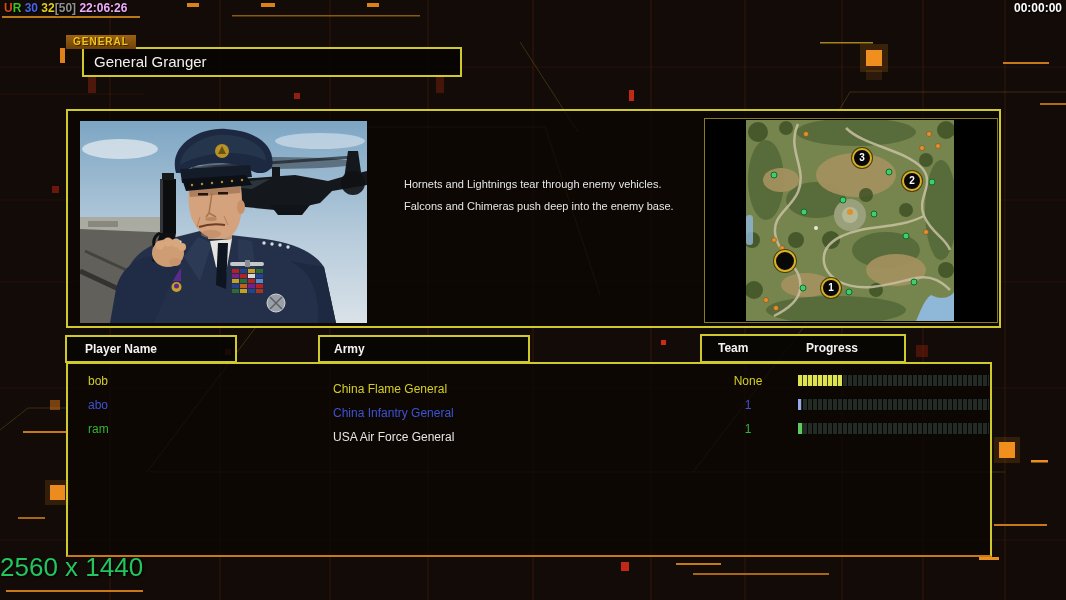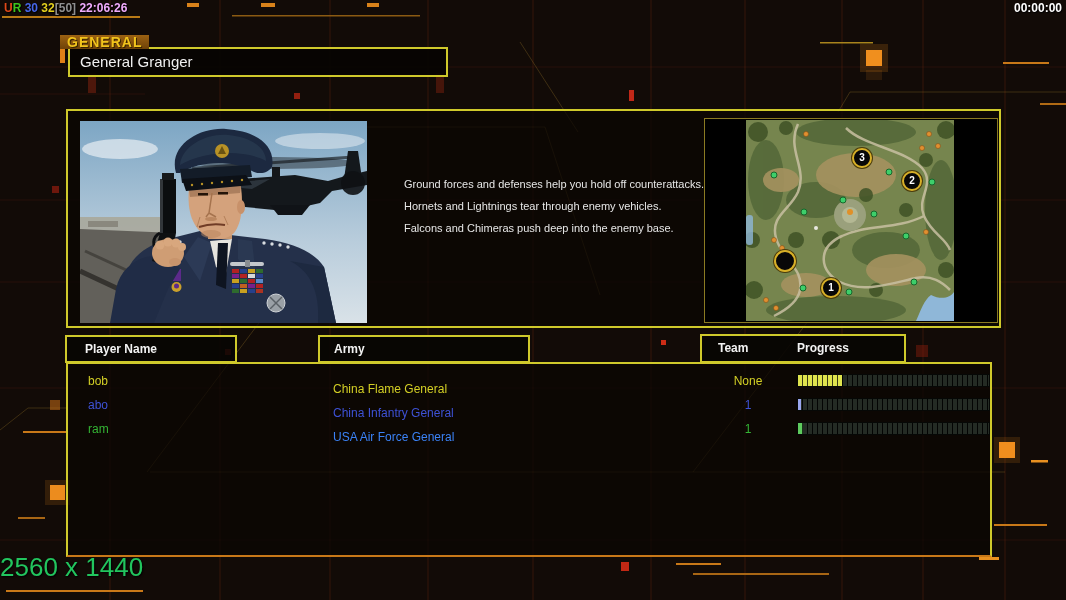--- a/index.html
+++ b/index.html
@@ -7,24 +7,24 @@
           font-family:"Liberation Sans",sans-serif;}
   #circuit{position:absolute;left:0;top:0;width:1066px;height:600px;}
 
   
   .netbar{position:absolute;left:4px;top:1px;font-size:12px;font-weight:bold;white-space:pre;
           text-shadow:1px 1px 1px #000;}
   .timer{position:absolute;right:4px;top:1px;font-size:12px;font-weight:bold;color:#fff;
          text-shadow:1px 1px 1px #000;}
 
   
-  .gen-tab{position:absolute;left:60px;top:35px;height:14px;line-height:14px;padding:0 7px;
-           background:linear-gradient(#9c6212,#6e4208);font-size:14px;font-weight:bold;
+  .gen-tab{position:absolute;left:66px;top:35px;height:14px;line-height:14px;padding:0 7px;
+           background:linear-gradient(#9c6212,#6e4208);font-size:10px;font-weight:bold;
            letter-spacing:1px;text-shadow:1px 1px 0 #3a2402;z-index:3;}
-  .name-box{position:absolute;left:68px;top:47px;width:366px;height:26px;
+  .name-box{position:absolute;left:82px;top:47px;width:366px;height:26px;
             border:2px solid #cfc92b;background:rgba(6,4,2,0.92);color:#f0f0f0;
             font-size:15px;line-height:26px;padding-left:10px;z-index:2;}
 
   
   .panel{position:absolute;border:2px solid #cfc92b;background:rgba(10,6,3,0.72);}
   #briefing-panel{left:66px;top:109px;width:931px;height:215px;}
   #players-panel{left:66px;top:362px;width:922px;height:191px;border-bottom:2px solid #c87818;}
 
   
   .portrait{position:absolute;left:12px;top:10px;width:287px;height:202px;background:#0a0c10;}
@@ -42,21 +42,21 @@
               border:2px solid #d8b028;box-shadow:0 0 0 1px #4a3c0c;color:#fff;font-size:10px;
               font-weight:bold;text-align:center;line-height:16px;}
 
   
   .col-head{position:absolute;border:2px solid #cfc92b;background:rgba(8,5,3,0.9);color:#f2f2f2;
             font-size:12px;font-weight:bold;line-height:24px;}
   #head-player{left:65px;top:335px;width:150px;height:24px;padding-left:18px;}
   #head-army{left:318px;top:335px;width:194px;height:24px;padding-left:14px;}
   #head-team-progress{left:700px;top:334px;width:202px;height:25px;}
   #head-team-progress .lbl-team{position:absolute;left:16px;top:0;}
-  #head-team-progress .lbl-progress{position:absolute;left:95px;top:0;}
+  #head-team-progress .lbl-progress{position:absolute;left:104px;top:0;}
 
   
   .row{position:absolute;left:0;width:920px;height:24px;font-size:12px;line-height:24px;}
   .cell-name{position:absolute;left:20px;}
   .cell-army{position:absolute;left:265px;margin-top:8px;}
   .cell-team{position:absolute;left:655px;width:50px;text-align:center;}
   .bar{position:absolute;left:730px;top:6px;width:191px;height:11px;
        background:repeating-linear-gradient(90deg,#242b24 0 4px,#0c100c 4px 5px);
        box-shadow:0 0 0 1px #060806;}
   .bar .fill{position:absolute;left:0;top:0;bottom:0;}
@@ -267,21 +267,20 @@
         <ellipse cx="88" cy="132" rx="16" ry="14" fill="#cf9d74"></ellipse>
         <circle cx="80" cy="124" r="4.5" fill="#d8a77e"></circle>
           <circle cx="88" cy="121" r="4.5" fill="#d8a77e"></circle>
         <circle cx="96" cy="122" r="4.5" fill="#d8a77e"></circle>
           <circle cx="102" cy="126" r="4" fill="#d8a77e"></circle>
         <ellipse cx="95" cy="141" rx="6" ry="4" fill="#c8946c"></ellipse>
       </svg>
     </div>
 
     <div class="strategy">
-      <div>Ground forces and defenses help you hold off counterattacks.</div>
       <div>Hornets and Lightnings tear through enemy vehicles.</div>
       <div>Falcons and Chimeras push deep into the enemy base.</div>
     </div>
 
     <div class="map-box">
       <div class="map-img" style="position:absolute;">
         <svg width="208" height="201" viewBox="0 0 208 201">
           <rect width="208" height="201" fill="#76854e"></rect>
           <g fill="#55693a" opacity="0.9">
             <ellipse cx="110" cy="12" rx="60" ry="14"></ellipse>
@@ -381,21 +380,21 @@
       <span class="cell-name" style="color: rgb(62, 82, 214);">abo</span>
       <span class="cell-army" style="color: rgb(62, 82, 214);">China Infantry General</span>
       <span class="cell-team" style="color: rgb(62, 82, 214);">1</span>
       <span class="bar">
         <span class="fill" style="background-color: rgb(154, 166, 238); width: 3px;"></span>
       </span>
     </div>
 
     <div class="row" style="top:53px;">
       <span class="cell-name" style="color: rgb(52, 180, 52);">ram</span>
-      <span class="cell-army" style="color: #3b82f6;">USA Air Force General</span>
+      <span class="cell-army" style="color: #e5e5e5;">USA Air Force General</span>
       <span class="cell-team" style="color: rgb(52, 180, 52);">1</span>
       <span class="bar">
         <span class="fill" style="background-color: rgb(94, 203, 94); width: 5px;"></span>
       </span>
     </div>
 
   </div>
 
   <div class="resolution">2560 x 1440</div>
 

